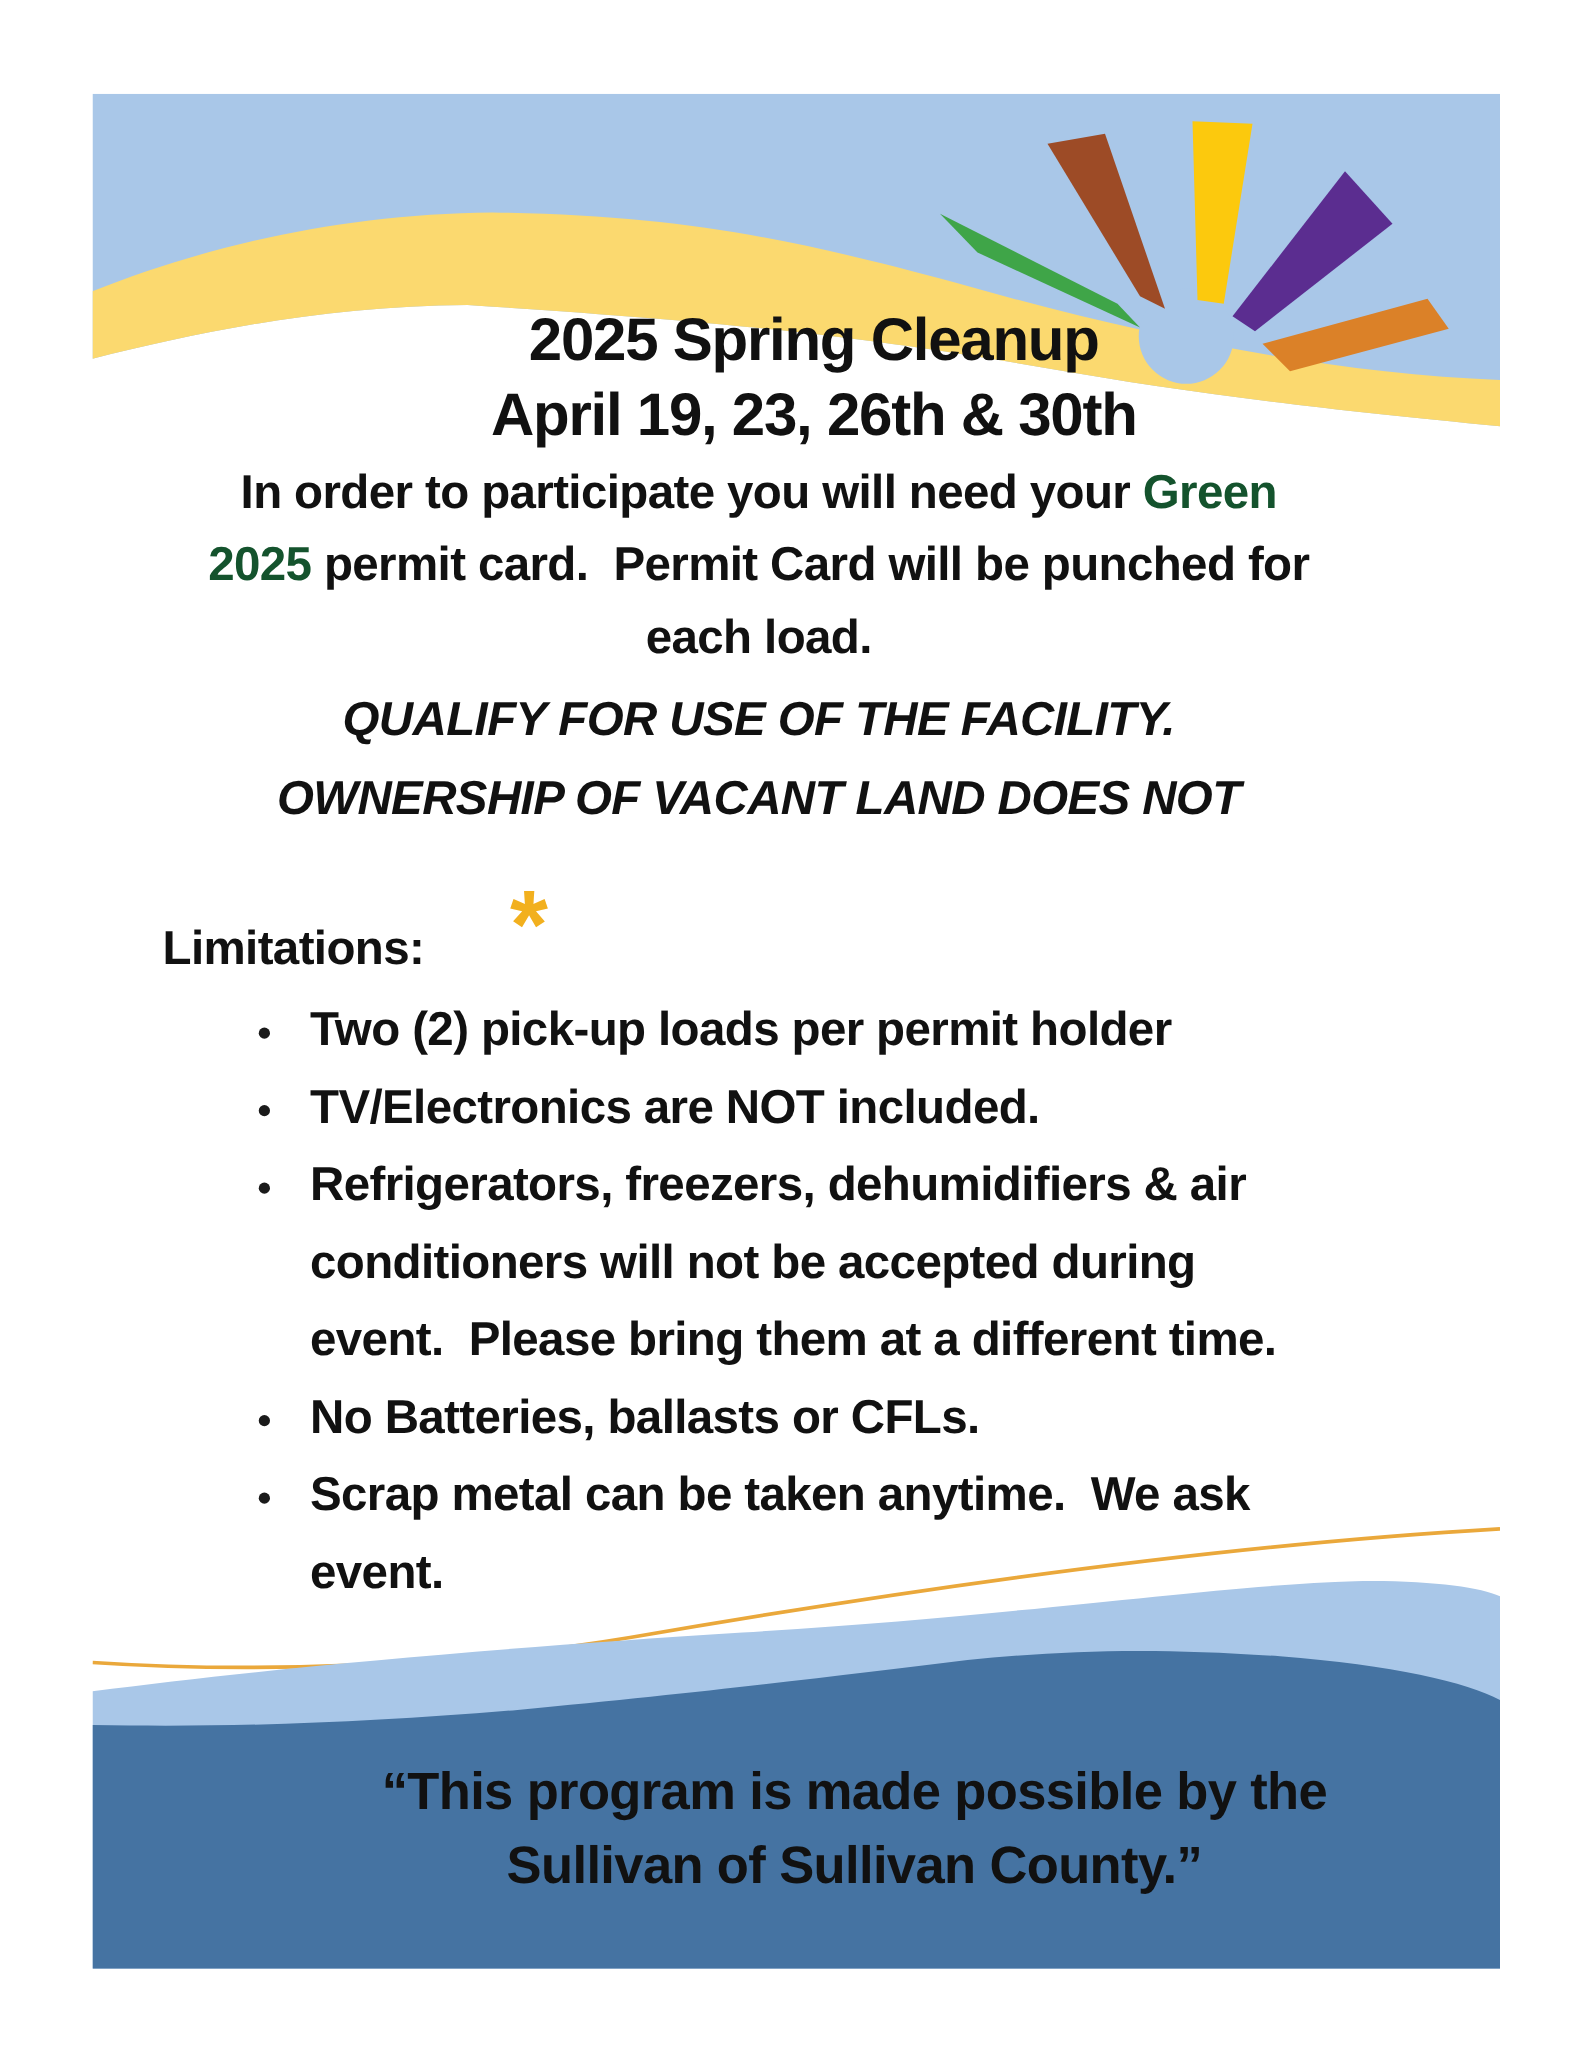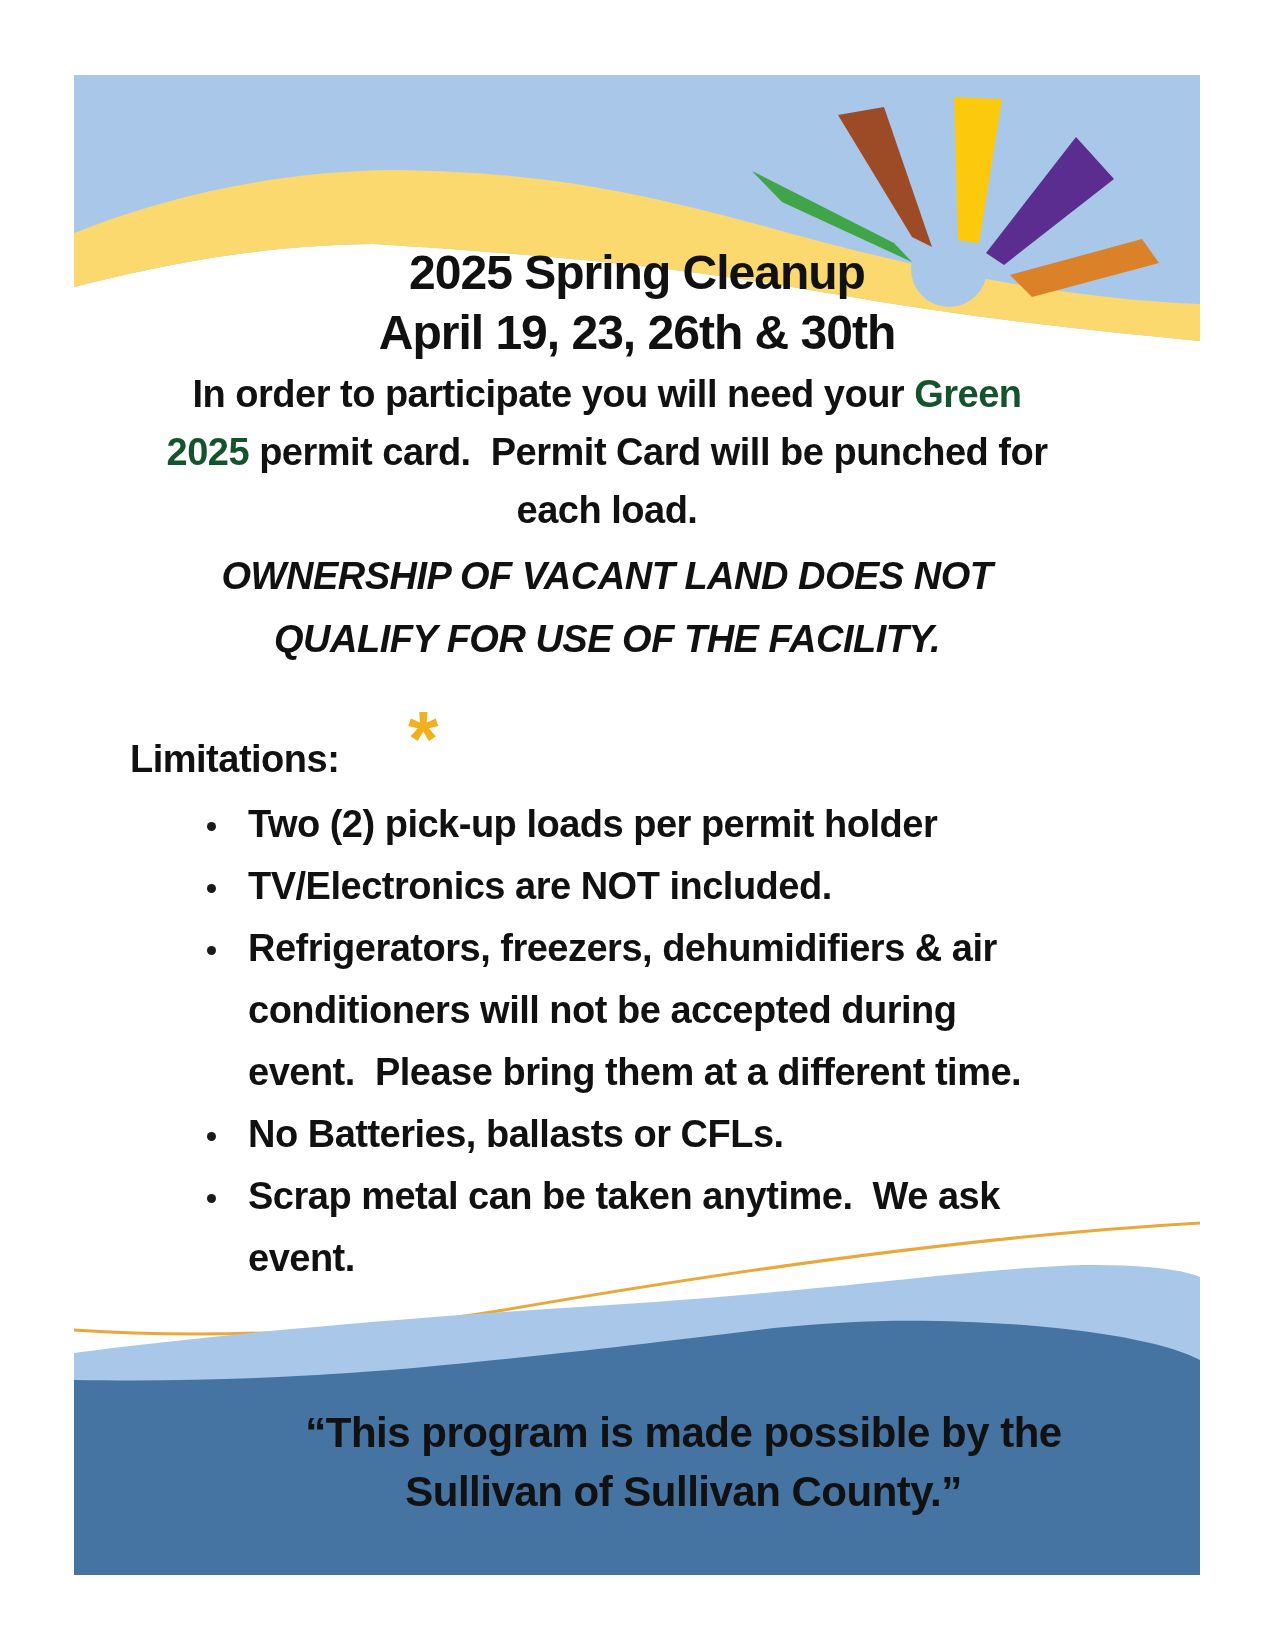--- a/index.html
+++ b/index.html
@@ -4,21 +4,21 @@
 <style>
   html,body{margin:0;padding:0;}
   body{
     width:1275px;height:1650px;position:relative;background:#ffffff;
     font-family:"Liberation Sans",sans-serif;color:#111111;overflow:hidden;
   }
   [data-bind]{white-space:pre-wrap;}
   .svg-layer{position:absolute;z-index:1;}
   .txt{position:absolute;z-index:5;font-weight:700;}
   .title-block{
-    left:74px;top:243px;width:1126px;text-align:center;
+    left:88px;top:243px;width:1126px;text-align:center;
     font-size:48px;line-height:60px;letter-spacing:-1px;
   }
   .intro-block{
     left:112px;top:365px;width:990px;text-align:center;
     font-size:38px;line-height:58px;letter-spacing:-0.5px;
   }
   .notice-block{
     left:112px;top:545px;width:990px;text-align:center;
     font-size:38px;line-height:63px;font-style:italic;letter-spacing:-0.5px;
   }
@@ -69,22 +69,22 @@
   <div data-bind="header.title_line2">April 19, 23, 26th &amp; 30th</div>
 </div>
 
 <div class="txt intro-block">
   <div><span data-bind="intro.l1a">In order to participate you will need your </span><span class="green" data-bind="intro.l1b">Green</span></div>
   <div><span class="green" data-bind="intro.l2a">2025</span><span data-bind="intro.l2b"> permit card.  Permit Card will be punched for</span></div>
   <div data-bind="intro.l3">each load.</div>
 </div>
 
 <div class="txt notice-block">
+  <div data-bind="notice.line2">QUALIFY FOR USE OF THE FACILITY.</div>
   <div data-bind="notice.line1">OWNERSHIP OF VACANT LAND DOES NOT</div>
-  <div data-bind="notice.line2">QUALIFY FOR USE OF THE FACILITY.</div>
 </div>
 
 <div class="txt asterisk" data-bind="asterisk_char">*</div>
 
 <div class="txt limitations-heading" data-bind="limitations.heading">Limitations:</div>
 
 <ul class="limit-list">
   <li>
     <div data-bind="limitations.items.0.lines.0">Two (2) pick-up loads per permit holder</div>
   </li>

